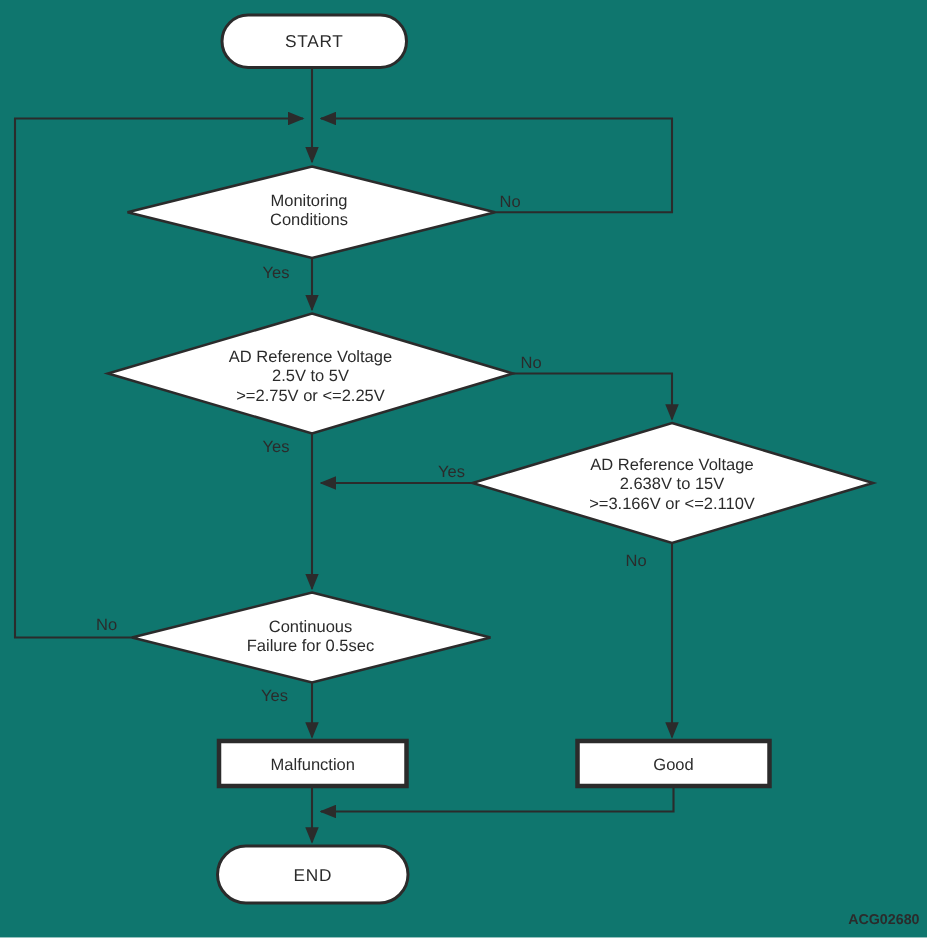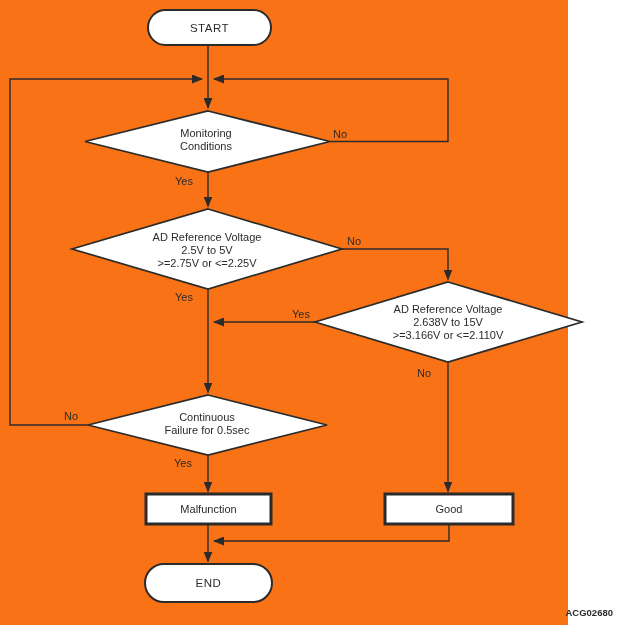--- a/index.html
+++ b/index.html
@@ -2,23 +2,23 @@
 <html><head>
 <meta charset="utf-8">
 <style>
   html, body {
     margin: 0;
     padding: 0;
     background: #ffffff;
   }
   .page {
     position: relative;
-    width: 568px;
+    width: 618px;
     height: 625px;
-    background: #f97316;
+    background: #0f766e;
     font-family: "Liberation Sans", sans-serif;
   }
   svg { display: block; }
   .shape {
     fill: #ffffff;
     stroke: #2b2b2b;
   }
   .terminator { stroke-width: 2; }
   .decision  { stroke-width: 1.7; }
   .process   { stroke-width: 3; }

